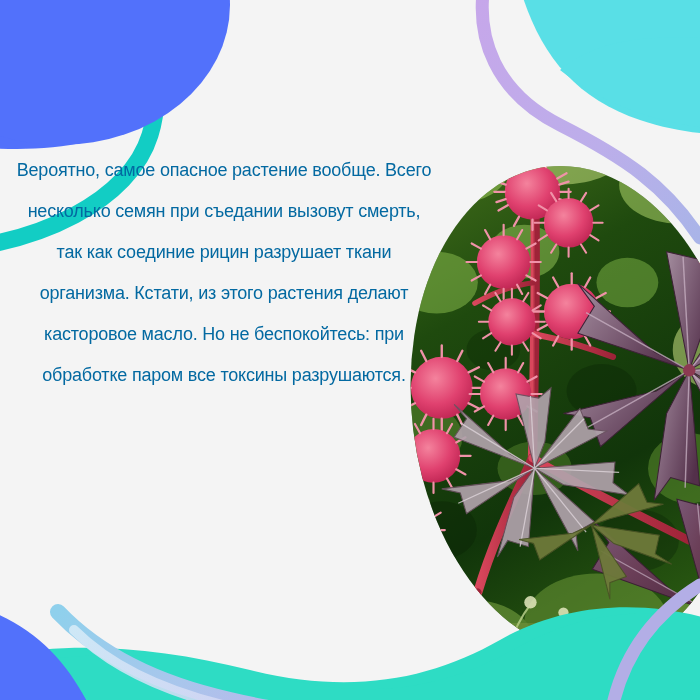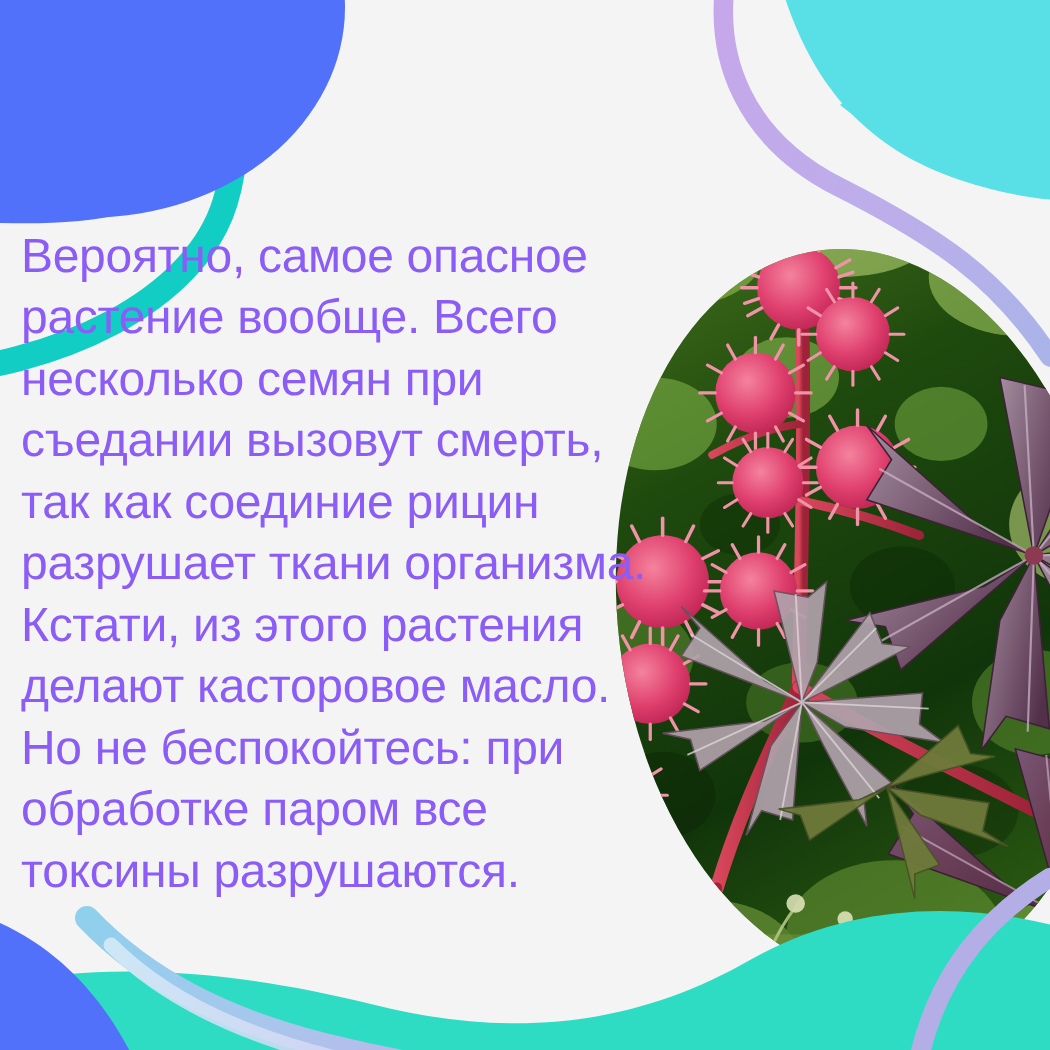--- a/index.html
+++ b/index.html
@@ -36,25 +36,26 @@
     font-weight: bold;
     font-size: 25px;
     letter-spacing: 0.3px;
     color: #5566f5;
     margin: 0 0 22px 0;
     line-height: 1.1;
     white-space: nowrap;
   }
   .body-text {
     font-family: "Liberation Sans", sans-serif;
-    font-size: 32px;
+    font-size: 18px;
     line-height: 41px;
-    color: #8b5cf6;
+    color: #0369a1;
     margin: 0;
     letter-spacing: -0.2px;
+    text-align: center;
   }
   
   .photo-wrap {
     position: absolute;
     left: 412px;
     top: 165px;
     width: 330px;
     height: 490px;
     z-index: 3;
     border-radius: 50% / 50%;

